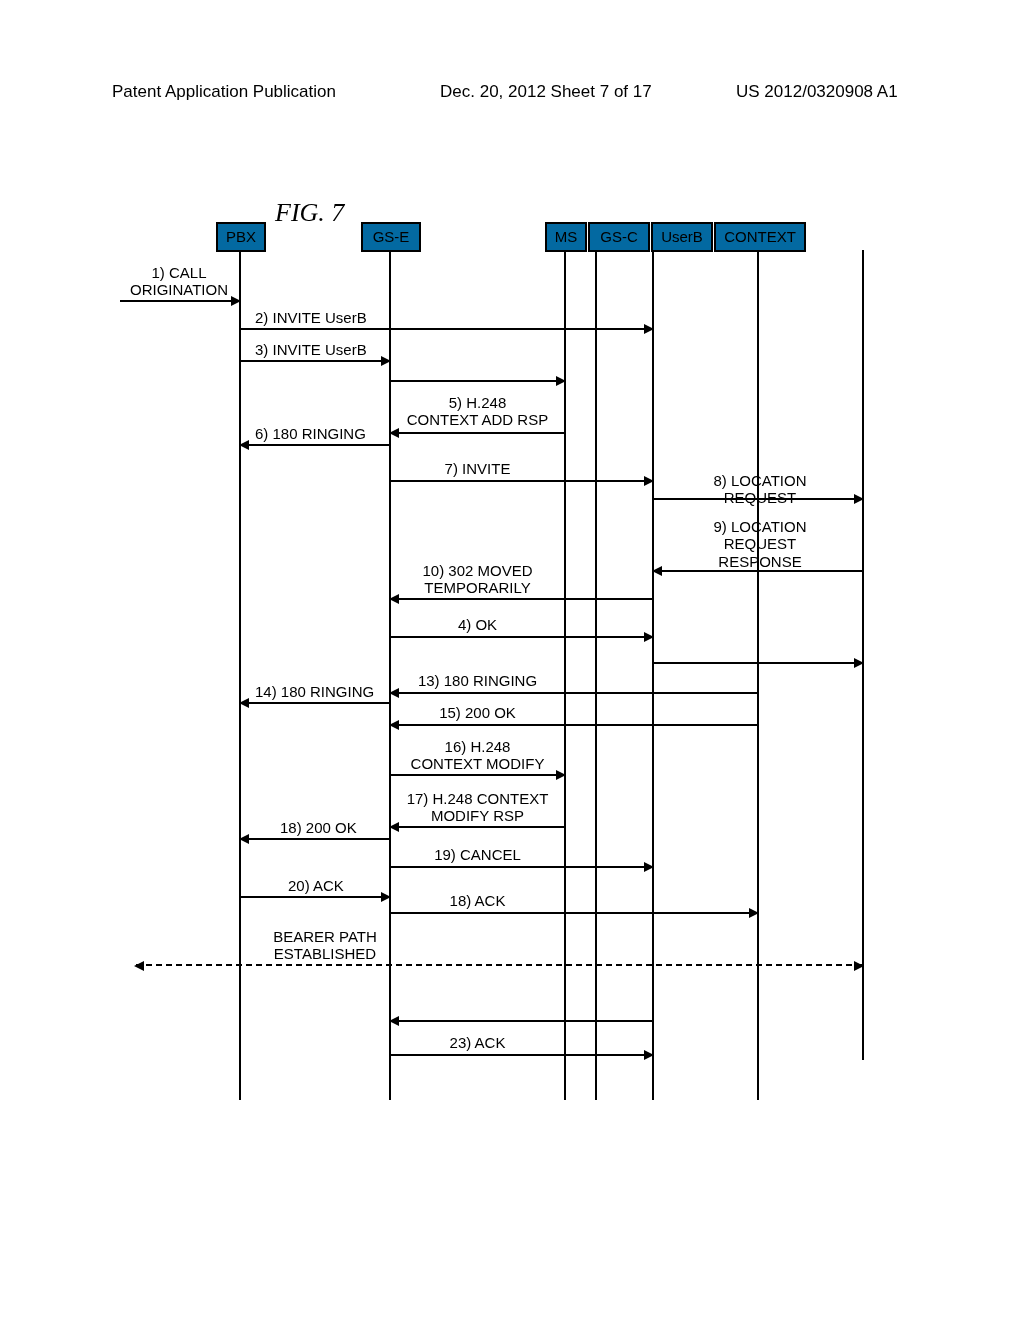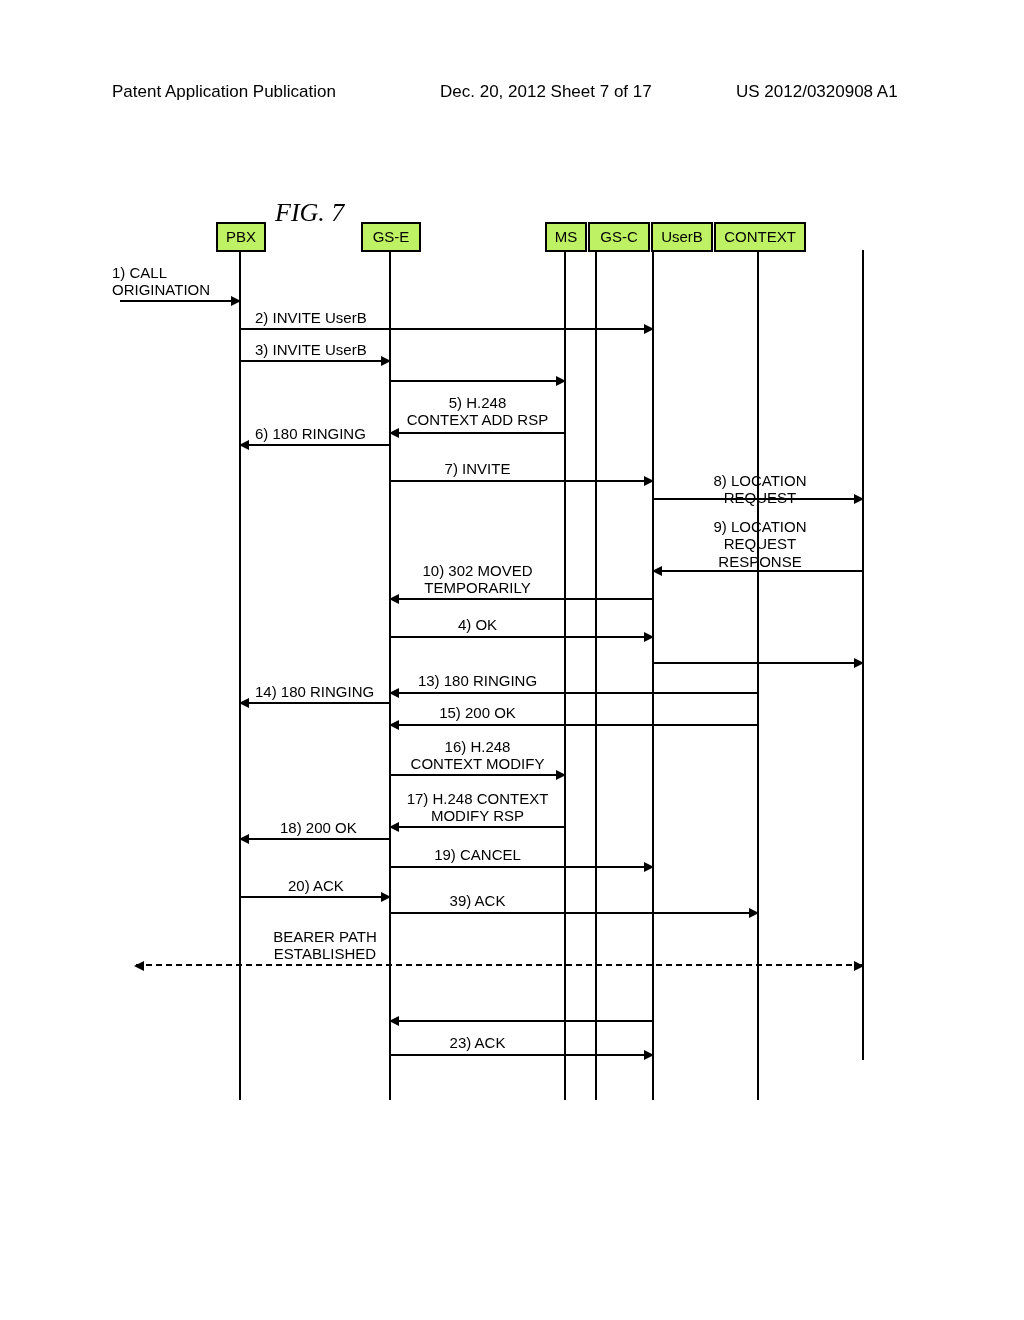--- a/index.html
+++ b/index.html
@@ -3,21 +3,21 @@
 <meta charset="utf-8">
 <style>
   html,body{margin:0;padding:0;background:#fff;font-family:Arial,Helvetica,sans-serif;color:#000}
   .page{width:1024px;height:1320px;position:relative;margin:0 auto;background:#fff}
   .hdr{position:absolute;top:82px;left:0;width:1024px;font-size:17px}
   .hdr .left{position:absolute;left:112px;font-weight:normal}
   .hdr .mid{position:absolute;left:440px}
   .hdr .right{position:absolute;left:736px}
   .fig{position:absolute;left:275px;top:198px;font-style:italic;font-weight:normal;font-size:26px;font-family:"Times New Roman",serif}
   .lifeline{position:absolute;top:246px;bottom:220px;width:2px;background:#000}
-  .box{position:absolute;top:222px;height:26px;border:2px solid #000;background:#bef264;font-size:15px;text-align:center;line-height:26px}
+  .box{position:absolute;top:222px;height:26px;border:2px solid #000;background:#0369a1;font-size:15px;text-align:center;line-height:26px}
   .arrow{position:absolute;height:2px;background:#000}
   .arrow .head-r{position:absolute;right:-2px;top:-4px;width:0;height:0;border-top:5px solid transparent;border-bottom:5px solid transparent;border-left:10px solid #000}
   .arrow .head-l{position:absolute;left:-2px;top:-4px;width:0;height:0;border-top:5px solid transparent;border-bottom:5px solid transparent;border-right:10px solid #000}
   .dashed{background:none;border-top:2px dashed #000;height:0}
   .label{position:absolute;font-size:15px;text-align:center;white-space:nowrap}
   .label.multi{white-space:normal;line-height:1.15}
 </style>
 </head>
 <body>
 
@@ -42,21 +42,21 @@
   <div class="box" style="left:216px;width:46px">PBX</div>
   <div class="box" style="left:361px;width:56px">GS-E</div>
   <div class="box" style="left:545px;width:38px">MS</div>
   <div class="box" style="left:588px;width:58px">GS-C</div>
   <div class="box" style="left:651px;width:58px">UserB</div>
   <div class="box" style="left:714px;width:88px">CONTEXT</div>
 
   <div class="arrow" style="left:120px;width:119px;top:300px">
       <div class="head-r"></div>
     </div>
-  <div class="label multi" style="left:112px;top:264px;width:110px;text-align:left">1) CALL<br>ORIGINATION</div>
+  <div class="label multi" style="left:124px;top:264px;width:110px;text-align:center">1) CALL<br>ORIGINATION</div>
 
   <div class="arrow" style="left:241px;width:411px;top:328px">
       <div class="head-r"></div>
     </div>
   <div class="label" style="left:255px;top:309px">2) INVITE UserB</div>
 
   <div class="arrow" style="left:241px;width:148px;top:360px">
       <div class="head-r"></div>
     </div>
   <div class="label" style="left:255px;top:341px">3) INVITE UserB</div>
@@ -140,21 +140,21 @@
   <div class="label" style="left:395px;top:846px;width:165px">19) CANCEL</div>
 
   <div class="arrow" style="left:241px;width:148px;top:896px">
       <div class="head-r"></div>
     </div>
   <div class="label" style="left:288px;top:877px">20) ACK</div>
 
   <div class="arrow" style="left:391px;width:366px;top:912px">
       <div class="head-r"></div>
     </div>
-  <div class="label" style="left:395px;top:892px;width:165px">39) ACK</div>
+  <div class="label" style="left:395px;top:892px;width:165px">18) ACK</div>
 
   <div class="arrow dashed" style="left:136px;width:726px;top:964px">
     <div class="head-l" style="top:-5px"></div>
       <div class="head-r" style="top:-5px"></div>
   </div>
   <div class="label multi" style="left:260px;top:928px;width:130px">BEARER PATH<br>ESTABLISHED</div>
 
   <div class="arrow" style="left:391px;width:261px;top:1020px">
       <div class="head-l"></div>
     </div>

